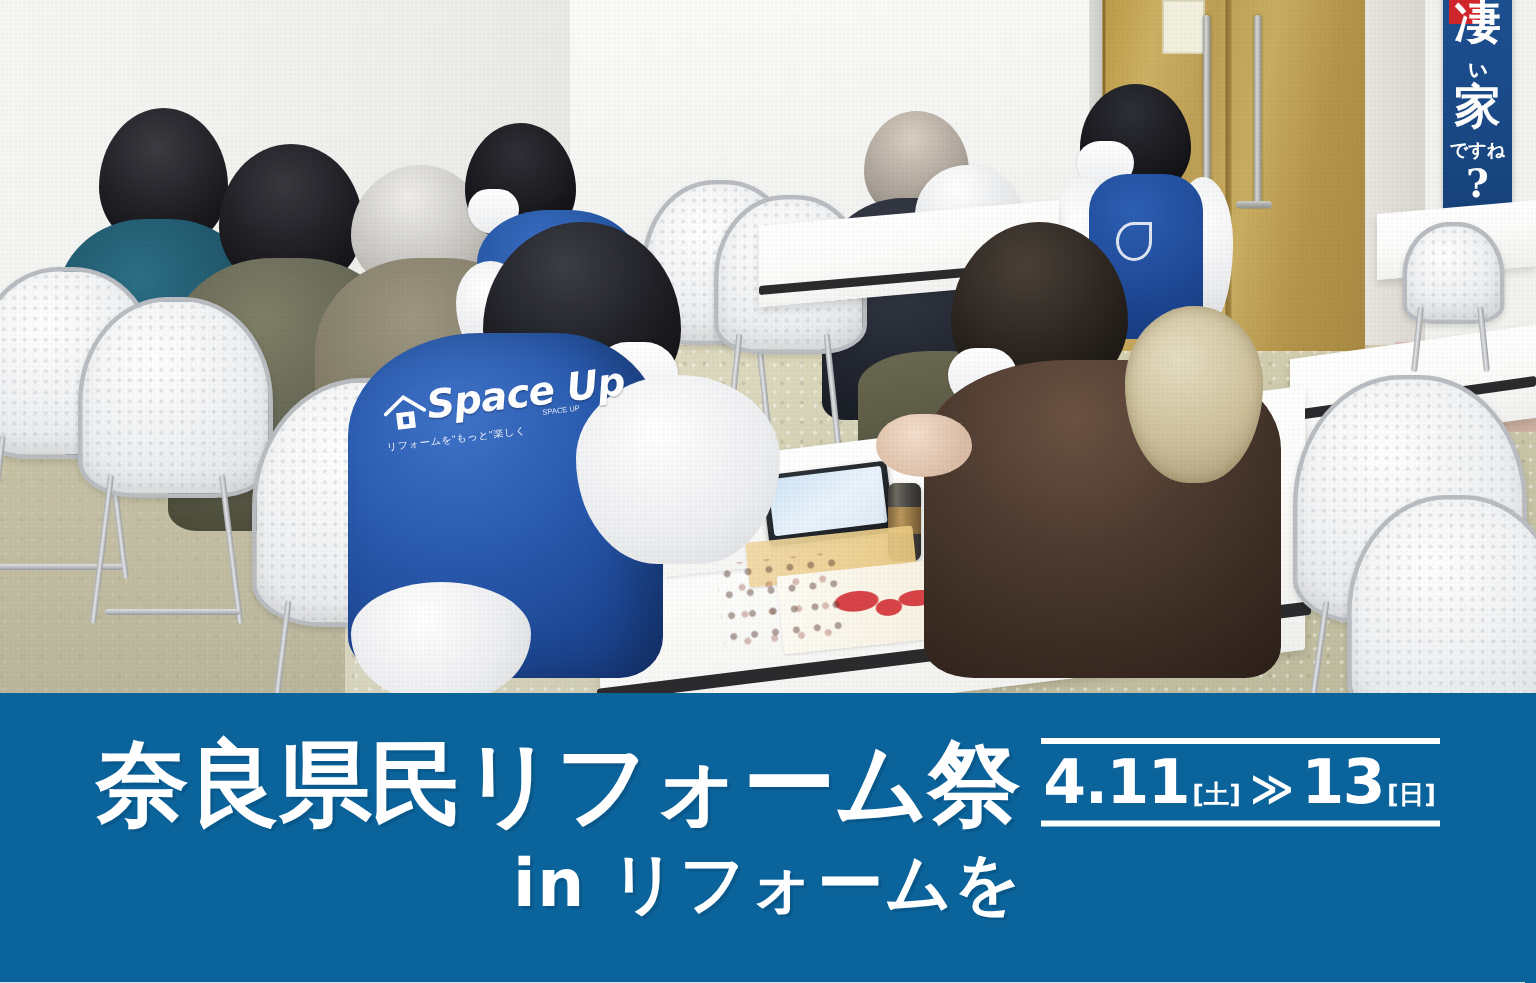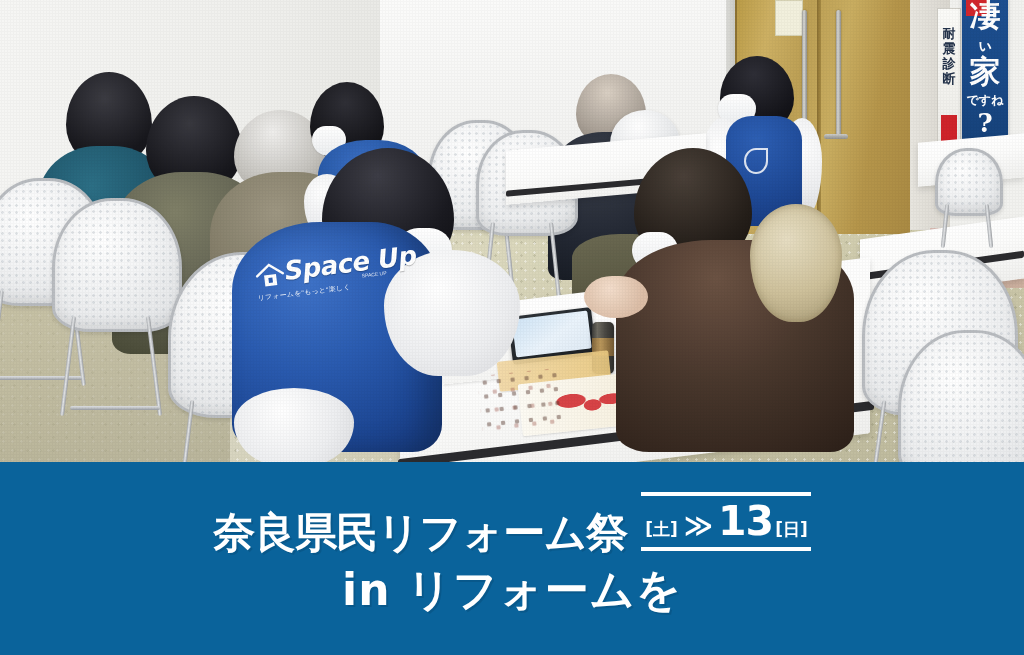--- a/index.html
+++ b/index.html
@@ -365,21 +365,21 @@
     width: 1024px;
     display: flex;
     align-items: flex-end;
     justify-content: center;
     gap: 14px;
   }
   .main-title {
     color: #ffffff;
     font-family: "DejaVu Sans", sans-serif;
     font-weight: bold;
-    font-size: 42px;
+    font-size: 62px;
     line-height: 1;
     letter-spacing: -1px;
     white-space: nowrap;
     text-shadow: 2px 2px 0 rgba(0,0,0,.10);
   }
   .date-box {
     position: relative;
     padding: 5px 2px 5px 2px;
     border-top: 4px solid #ffffff;
     border-bottom: 4px solid #ffffff;
@@ -430,24 +430,20 @@
     <div class="floor-right-pink"></div>
 
     <div class="door"></div>
     <div class="door-split"></div>
     <div class="door-notice"></div>
     <div class="handle h1"></div>
     <div class="handle h2"></div>
     <div class="handle-foot f1"></div>
     <div class="handle-foot f2"></div>
 
-    <div class="sign-white">
-      <div class="vtxt t1">耐震診断</div>
-      <div class="redblk"></div>
-    </div>
 
     <div class="banner-tall">
       <div class="redtab"></div>
       <div class="kanji k1">凄</div>
       <div class="kanji k2">ぃ</div>
       <div class="kanji k3">家</div>
       <div class="kanji k4">ですね</div>
       <div class="qm">?</div>
     </div>
 
@@ -644,20 +640,21 @@
   </div>
 
   <div class="banner">
     <div class="banner-inner">
 
       <div class="title-row">
         <div class="main-title">奈良県民リフォーム祭</div>
 
         <div class="date-box">
           <div class="date-line">
+            <span class="date-main">4.11</span>
             <span class="date-wd">[土]</span>
             <span class="date-arrow">≫</span>
             <span class="date-main">13</span>
             <span class="date-wd">[日]</span>
           </div>
         </div>
       </div>
 
       <div class="sub-title">in リフォームを</div>
 

